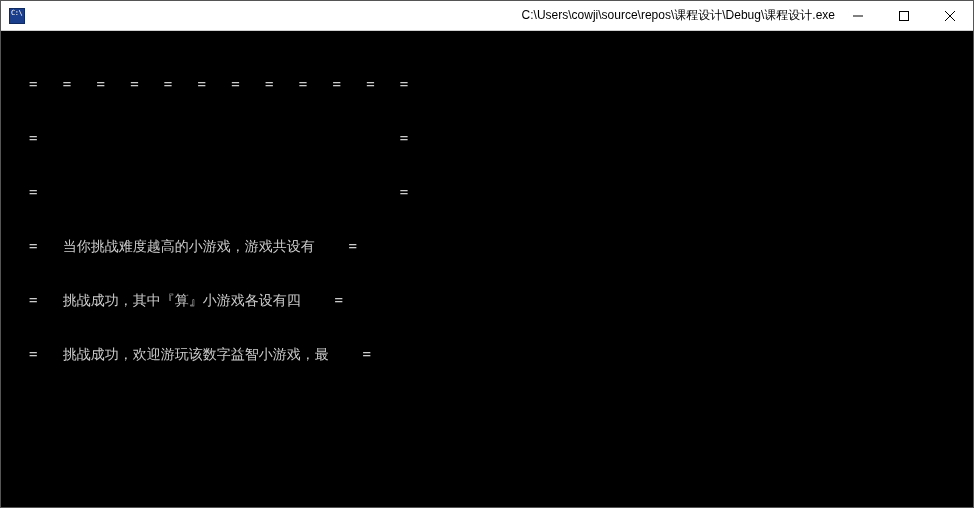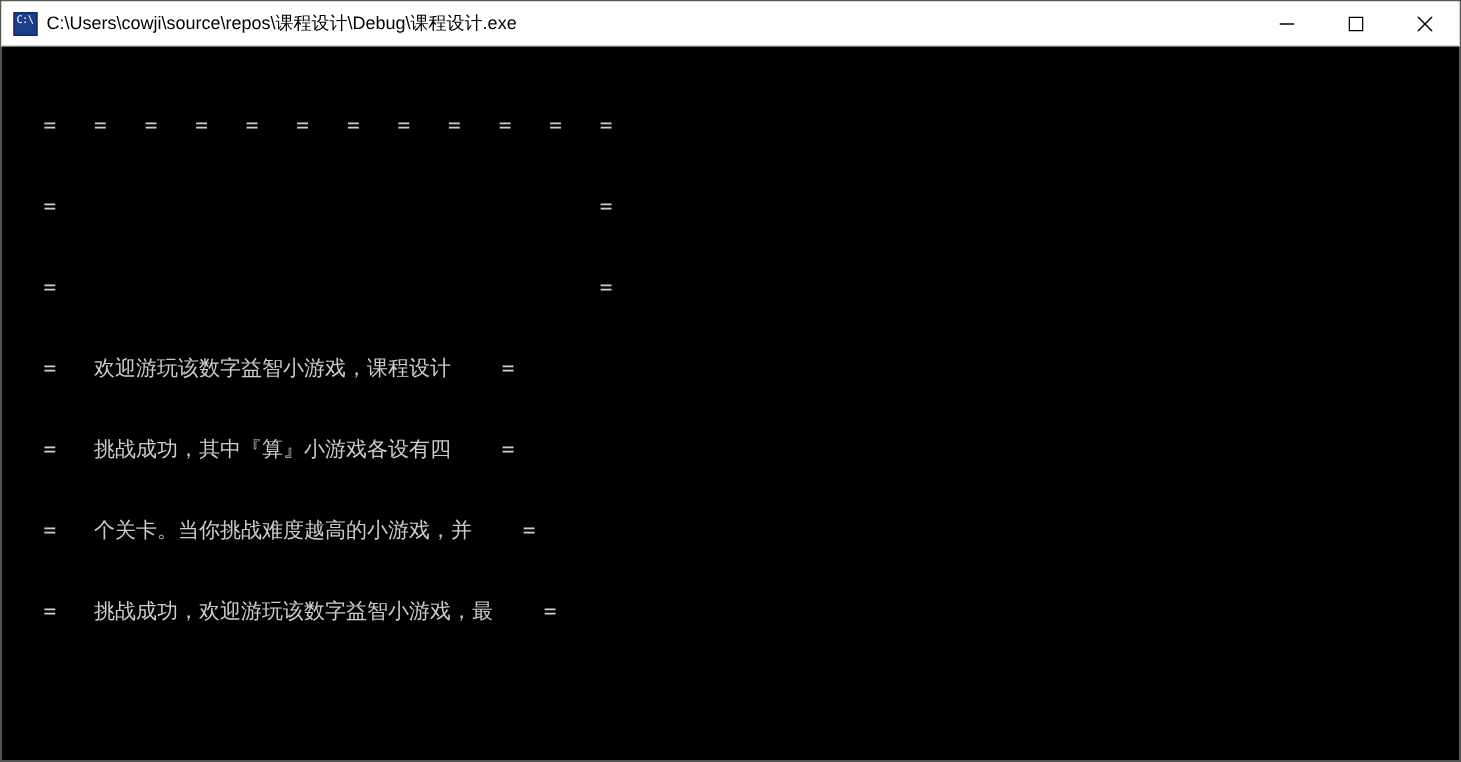--- a/index.html
+++ b/index.html
@@ -45,20 +45,21 @@
     font-family: Consolas, monospace;
     line-height: 8px;
     letter-spacing: -0.5px;
   }
   .title-text {
     flex: 1;
     font-size: 12px;
     color: #000;
     white-space: nowrap;
     overflow: hidden;
+    text-align: right;
   }
   .win-controls {
     display: flex;
     height: 100%;
   }
   .win-btn {
     width: 46px;
     height: 100%;
     display: flex;
     align-items: center;
@@ -107,23 +108,22 @@
             <line x1="10" y1="0" x2="0" y2="10"></line>
           </svg>
       </div>
     </div>
   </div>
 
   <div class="console">
     <span class="row">=   =   =   =   =   =   =   =   =   =   =   =</span>
     <span class="row">=                                           =</span>
     <span class="row">=                                           =</span>
-    <span class="row">=   欢迎游玩该数字益智小游戏，课程设计    =</span>
+    <span class="row">=   当你挑战难度越高的小游戏，游戏共设有    =</span>
     <span class="row">=   挑战成功，其中『算』小游戏各设有四    =</span>
-    <span class="row">=   个关卡。当你挑战难度越高的小游戏，并    =</span>
     <span class="row">=   挑战成功，欢迎游玩该数字益智小游戏，最    =</span>
     
     
     
     
     
     
     
     
     

